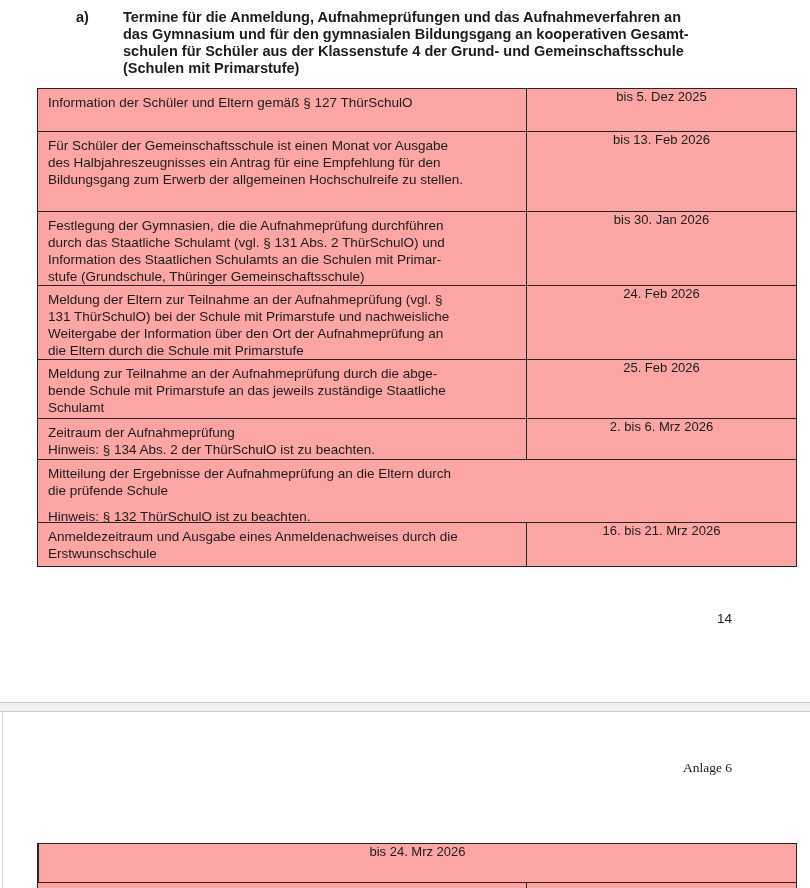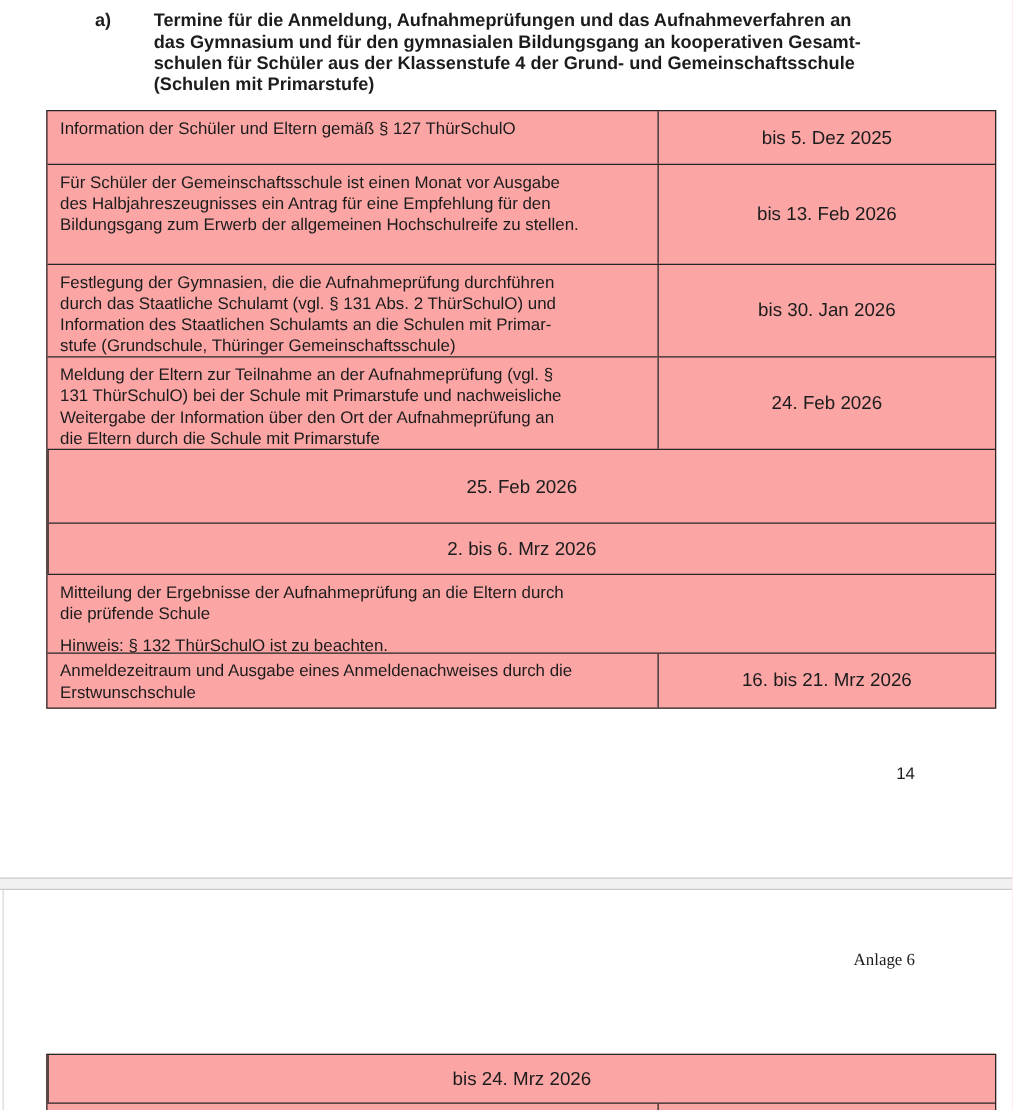--- a/index.html
+++ b/index.html
@@ -36,22 +36,22 @@
   .cell.desc {
     width: 488px; flex: 0 0 488px;
     padding: 5px 10px 0 10px;
     font-size: 13.5px; line-height: 17px;
   }
   .cell.desc .txt { white-space: pre-line; }
   .cell.desc .hint { white-space: pre-line; margin-top: 9px; }
   .cell.date {
     flex: 1 1 auto;
     border-left: 1.5px solid #262626;
-    display: flex; align-items: center; justify-content: center;
-    font-size: 15px; text-align: center;
+    display: flex; justify-content: center;
+    font-size: 13px; text-align: center;
   }
   .r1 { height: 42px; }
   .r2 { height: 80px; }
   .r3 { height: 74px; }
   .r4 { height: 74px; }
   .r5 { height: 59px; }
   .r6 { height: 41px; }
   .r7 { height: 63px; flex-direction: column; }
   .r8 { height: 44px; }
   .t2r1 { height: 38px; }
@@ -128,25 +128,34 @@
         <div class="txt">Meldung der Eltern zur Teilnahme an der Aufnahmeprüfung (vgl. §
 131 ThürSchulO) bei der Schule mit Primarstufe und nachweisliche
 Weitergabe der Information über den Ort der Aufnahmeprüfung an
 die Eltern durch die Schule mit Primarstufe</div>
       </div>
       <div class="cell date">
         <span>24. Feb 2026</span>
       </div>
     </div>
     <div class="row r5">
+      <div class="cell desc">
+        <div class="txt">Meldung zur Teilnahme an der Aufnahmeprüfung durch die abge-
+bende Schule mit Primarstufe an das jeweils zuständige Staatliche
+Schulamt</div>
+      </div>
       <div class="cell date">
         <span>25. Feb 2026</span>
       </div>
     </div>
     <div class="row r6">
+      <div class="cell desc">
+        <div class="txt">Zeitraum der Aufnahmeprüfung
+Hinweis: § 134 Abs. 2 der ThürSchulO ist zu beachten.</div>
+      </div>
       <div class="cell date">
         <span>2. bis 6. Mrz 2026</span>
       </div>
     </div>
     <div class="row r7">
       <div class="cell desc">
         <div class="txt">Mitteilung der Ergebnisse der Aufnahmeprüfung an die Eltern durch
 die prüfende Schule</div>
         <div class="hint">Hinweis: § 132 ThürSchulO ist zu beachten.</div>
       </div>

